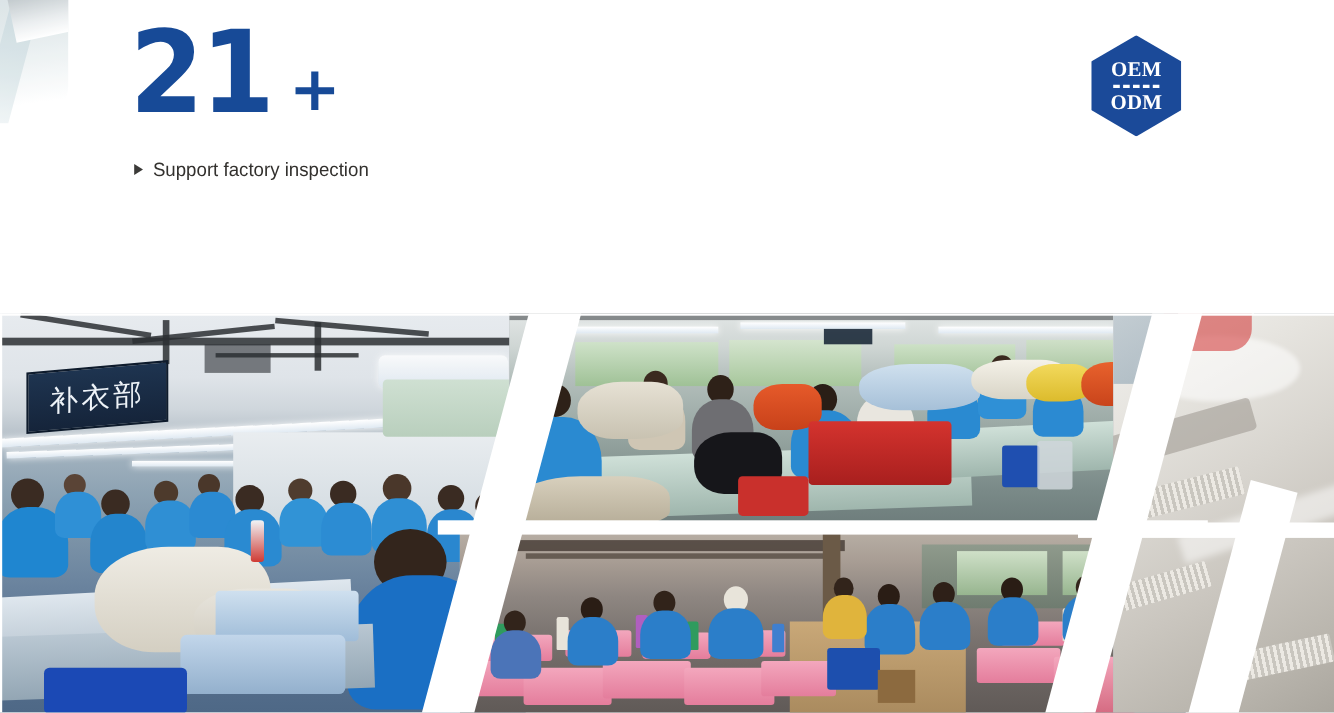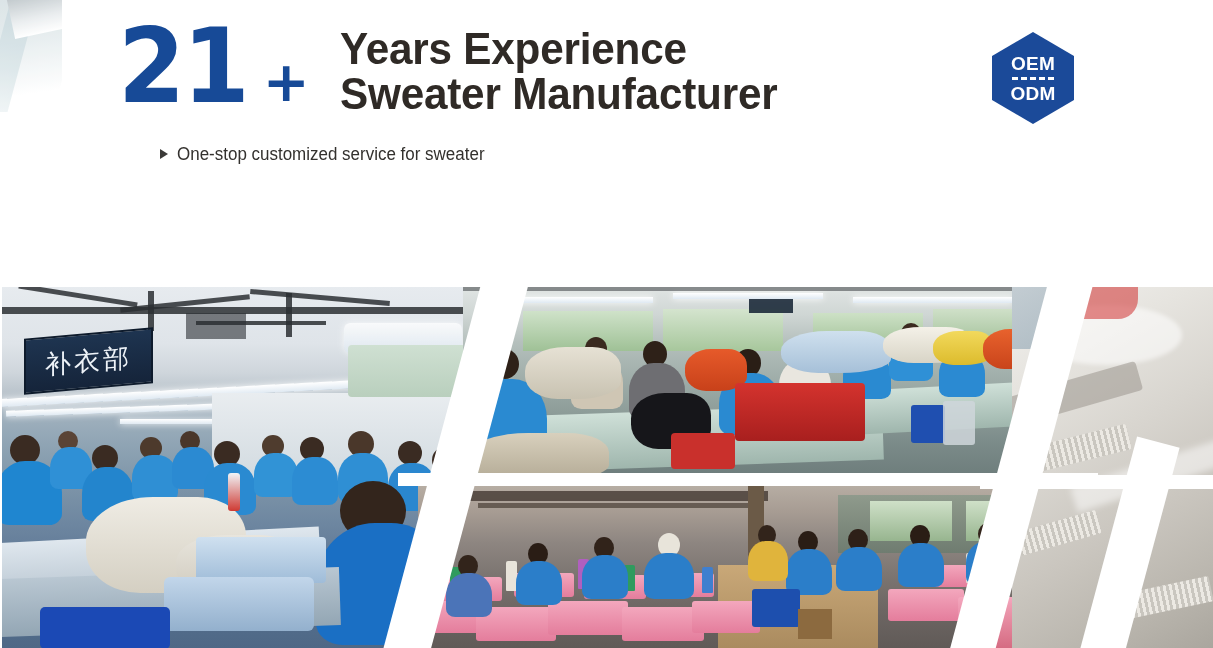--- a/index.html
+++ b/index.html
@@ -108,21 +108,21 @@
   }
 
   
   .badge{
     position:absolute;left:992px;top:32px;width:82px;height:92px;
     background:#1b4a99;
     clip-path:polygon(50% 0%,100% 26%,100% 74%,50% 100%,0% 74%,0% 26%);
     display:flex;flex-direction:column;align-items:center;justify-content:center;
   }
   .badge .bt{
-    color:#fff;font-family:Liberation Sans, sans-serif;font-weight:bold;
+    color:#fff;font-family:Liberation Serif, serif;font-weight:bold;
     font-size:19px;line-height:21px;letter-spacing:.2px;
   }
   .badge .dash{
     width:42px;height:0;border-top:3px dashed #ffffff;margin:3px 0 3px 0;
   }
 
   
   .collage{position:absolute;left:0;top:285px;width:1213px;height:363px;background:#fff;overflow:hidden;}
   .pane{position:absolute;overflow:hidden;background:#b9bfc4;}
 
@@ -192,33 +192,29 @@
     <div class="w1"></div>
       <div class="w2"></div>
       <div class="w3"></div>
   </div>
 
   <div class="top">
 
     <div class="headrow">
       <div class="bignum">21</div>
       <div class="plus">+</div>
-      <div class="headlines">
-        <div class="hl">Years Experience</div>
-        <div class="hl">Sweater Manufacturer</div>
-      </div>
     </div>
 
     <div class="bullets">
       <div class="brow">
-        <span class="gap"></span>
         <div class="bul">
           <span class="tri"></span>
-          <span class="btxt">One-stop customized service for sweater</span>
+          <span class="btxt">Support factory inspection</span>
         </div>
+        <span class="gap"></span>
       </div>
     </div>
 
 
     <div class="badge">
       <div class="bt">OEM</div>
       <div class="dash"></div>
       <div class="bt">ODM</div>
     </div>
   </div>

